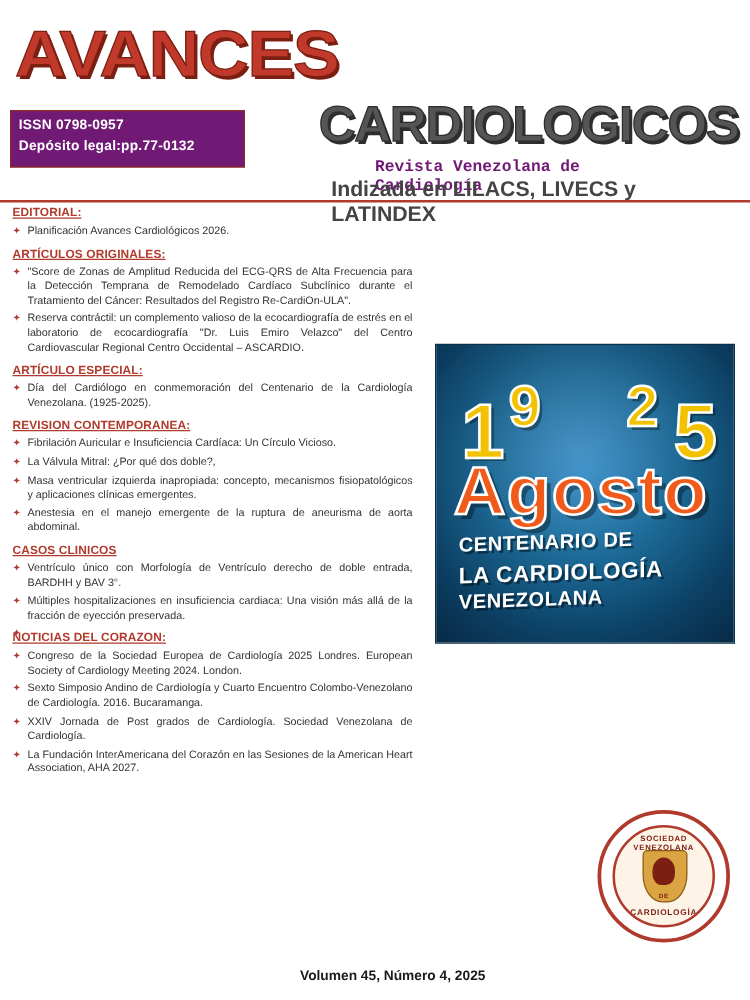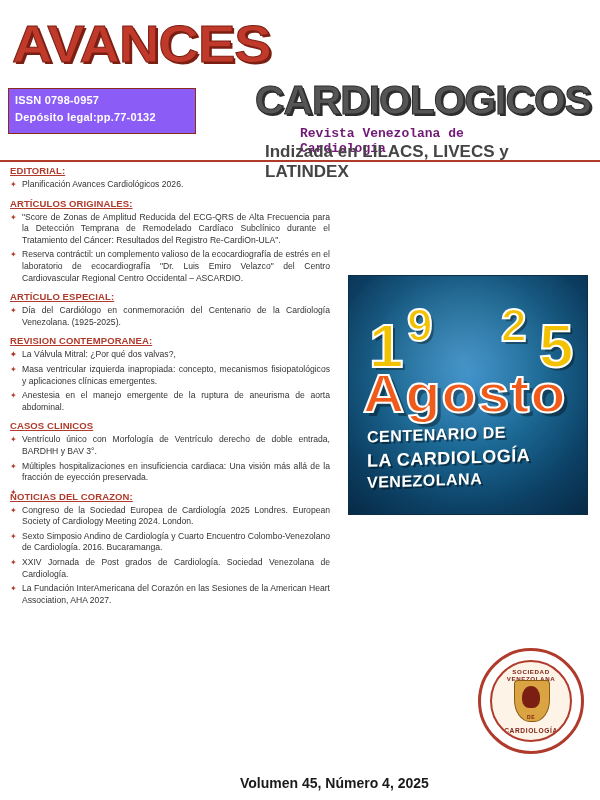--- a/index.html
+++ b/index.html
@@ -41,21 +41,21 @@
     text-shadow: 2px 2px 0 #7b1f12;
     transform: scaleX(1.08);
     transform-origin: left top;
   }
   .issn-box {
     position: absolute;
     left: 8px;
     top: 88px;
     width: 186px;
     height: 44px;
-    background: #8b5cf6;
+    background: #701a75;
     border: 1px solid #8e2a1d;
   }
   .issn-box .line {
     color: #ffffff;
     font-size: 11px;
     font-weight: bold;
     margin: 5px 0 0 6px;
     letter-spacing: 0.2px;
   }
   .cardiologicos {
@@ -252,21 +252,21 @@
     letter-spacing: 0.6px;
   }
   .seal-text-top { top: 6px; }
   .seal-text-mid { top: 52px; font-size: 5px; }
   .seal-text-bottom { bottom: 6px; font-size: 6.6px; }
 
   .volumen {
     position: absolute;
     left: 240px;
     top: 612px;
-    font-size: 14px;
+    font-size: 11px;
     font-weight: bold;
     color: #1a1a1a;
   }
 </style>
 </head>
 <body>
 
 <div class="page">
 
   <div class="masthead">
@@ -291,22 +291,22 @@
       <div class="item"><span class="bullet">✦</span><span>Planificación Avances Cardiológicos 2026.</span></div>
 
       <div class="section-title">ARTÍCULOS ORIGINALES:</div>
       <div class="item"><span class="bullet">✦</span><span>"Score de Zonas de Amplitud Reducida del ECG-QRS de Alta Frecuencia para la Detección Temprana de Remodelado Cardíaco Subclínico durante el Tratamiento del Cáncer: Resultados del Registro Re-CardiOn-ULA".</span></div>
       <div class="item"><span class="bullet">✦</span><span>Reserva contráctil: un complemento valioso de la ecocardiografía de estrés en el laboratorio de ecocardiografía "Dr. Luis Emiro Velazco" del Centro Cardiovascular Regional Centro Occidental – ASCARDIO.</span></div>
 
       <div class="section-title">ARTÍCULO ESPECIAL:</div>
       <div class="item"><span class="bullet">✦</span><span>Día del Cardiólogo en conmemoración del Centenario de la Cardiología Venezolana.    (1925-2025).</span></div>
 
       <div class="section-title">REVISION CONTEMPORANEA:</div>
-      <div class="item"><span class="bullet">✦</span></div>
-      <div class="item"><span class="bullet">✦</span><span>La Válvula Mitral: ¿Por qué dos valvas?,</span></div>
+      <div class="item"><span class="bullet">✦</span><span>Fibrilación Auricular e Insuficiencia Cardíaca: Un Círculo Vicioso.</span></div>
+      <div class="item"><span class="bullet">✦</span><span>La Válvula Mitral: ¿Por qué dos doble?,</span></div>
       <div class="item"><span class="bullet">✦</span><span>Masa ventricular izquierda inapropiada: concepto, mecanismos fisiopatológicos y aplicaciones clínicas emergentes.</span></div>
       <div class="item"><span class="bullet">✦</span><span>Anestesia en el manejo emergente de la ruptura de aneurisma de aorta abdominal.</span></div>
 
       <div class="section-title">CASOS CLINICOS</div>
       <div class="item"><span class="bullet">✦</span><span>Ventrículo único con Morfología de Ventrículo derecho de doble entrada, BARDHH y BAV 3°.</span></div>
       <div class="item"><span class="bullet">✦</span><span>Múltiples hospitalizaciones en insuficiencia cardiaca: Una visión más allá de la fracción de eyección preservada.</span></div>
       <div class="item"><span class="bullet">✦</span></div>
 
       <div class="section-title">NOTICIAS DEL CORAZON:</div>
       <div class="item"><span class="bullet">✦</span><span>Congreso de la Sociedad Europea de Cardiología 2025 Londres. European Society of Cardiology Meeting 2024. London.</span></div>

